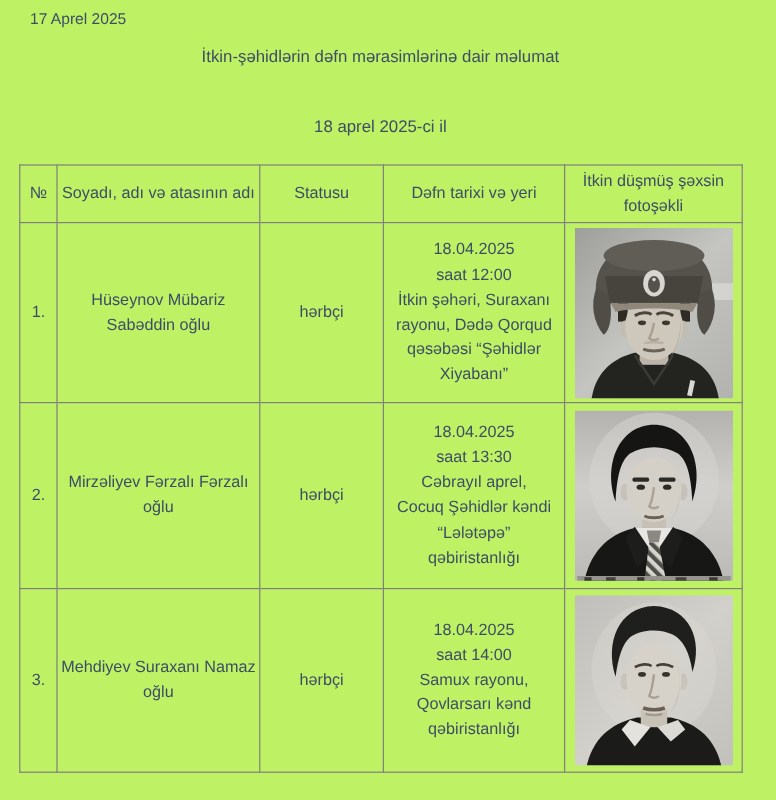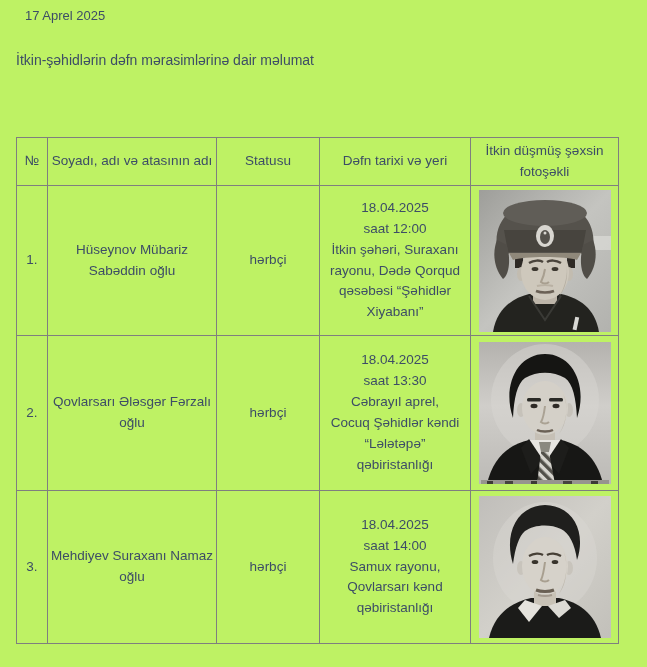--- a/index.html
+++ b/index.html
@@ -15,22 +15,22 @@
   .top-date {
     position: absolute;
     left: 25px;
     top: 8px;
     font-size: 13px;
   }
   .doc-title {
     position: absolute;
     left: 16px;
     width: 602px;
-    top: 52px;
-    text-align: left;
+    top: 39px;
+    text-align: center;
     font-size: 14px;
   }
   .doc-subtitle {
     position: absolute;
     left: 16px;
     width: 602px;
     top: 97px;
     text-align: center;
     font-size: 14px;
   }
@@ -67,20 +67,21 @@
     height: 142px;
   }
 </style>
 </head>
 <body>
 
 <div class="doc">
 
   <div class="top-date">17 Aprel 2025</div>
   <div class="doc-title">İtkin-şəhidlərin dəfn mərasimlərinə dair məlumat</div>
+  <div class="doc-subtitle">18 aprel 2025-ci il</div>
 
   <table class="info">
     <colgroup>
       <col style="width:31px">
         <col style="width:169px">
         <col style="width:103px">
         <col style="width:151px">
         <col style="width:148px">
     </colgroup>
     <tbody>
@@ -140,21 +141,21 @@
           <ellipse cx="76" cy="79" rx="3.4" ry="2" fill="#3c3830"></ellipse>
           <path d="M66,79 C65,86 63,90 62,92 C64,94 68,94 70,92" stroke="#a89f90" stroke-width="2" fill="none"></path>
           <path d="M57,101 C62,103 70,103 75,101" stroke="#6b6156" stroke-width="2.5" fill="none"></path>
           <path d="M58,96 C62,95 70,95 74,96" stroke="#b0a798" stroke-width="2" fill="none" opacity="0.7"></path>
         </svg>
       </td>
     </tr>
 
     <tr style="height:155px">
       <td class="c-no">2.</td>
-      <td class="c-name">Qovlarsarı Ələsgər Fərzalı oğlu</td>
+      <td class="c-name">Mirzəliyev Fərzalı Fərzalı oğlu</td>
       <td class="c-status">hərbçi</td>
       <td class="c-burial">
         <div>18.04.2025</div>
         <div>saat 13:30</div>
         <div>Cəbrayıl aprel,</div>
         <div>Cocuq Şəhidlər kəndi</div>
         <div>“Lələtəpə”</div>
         <div>qəbiristanlığı</div>
       </td>
       <td class="c-photo">

